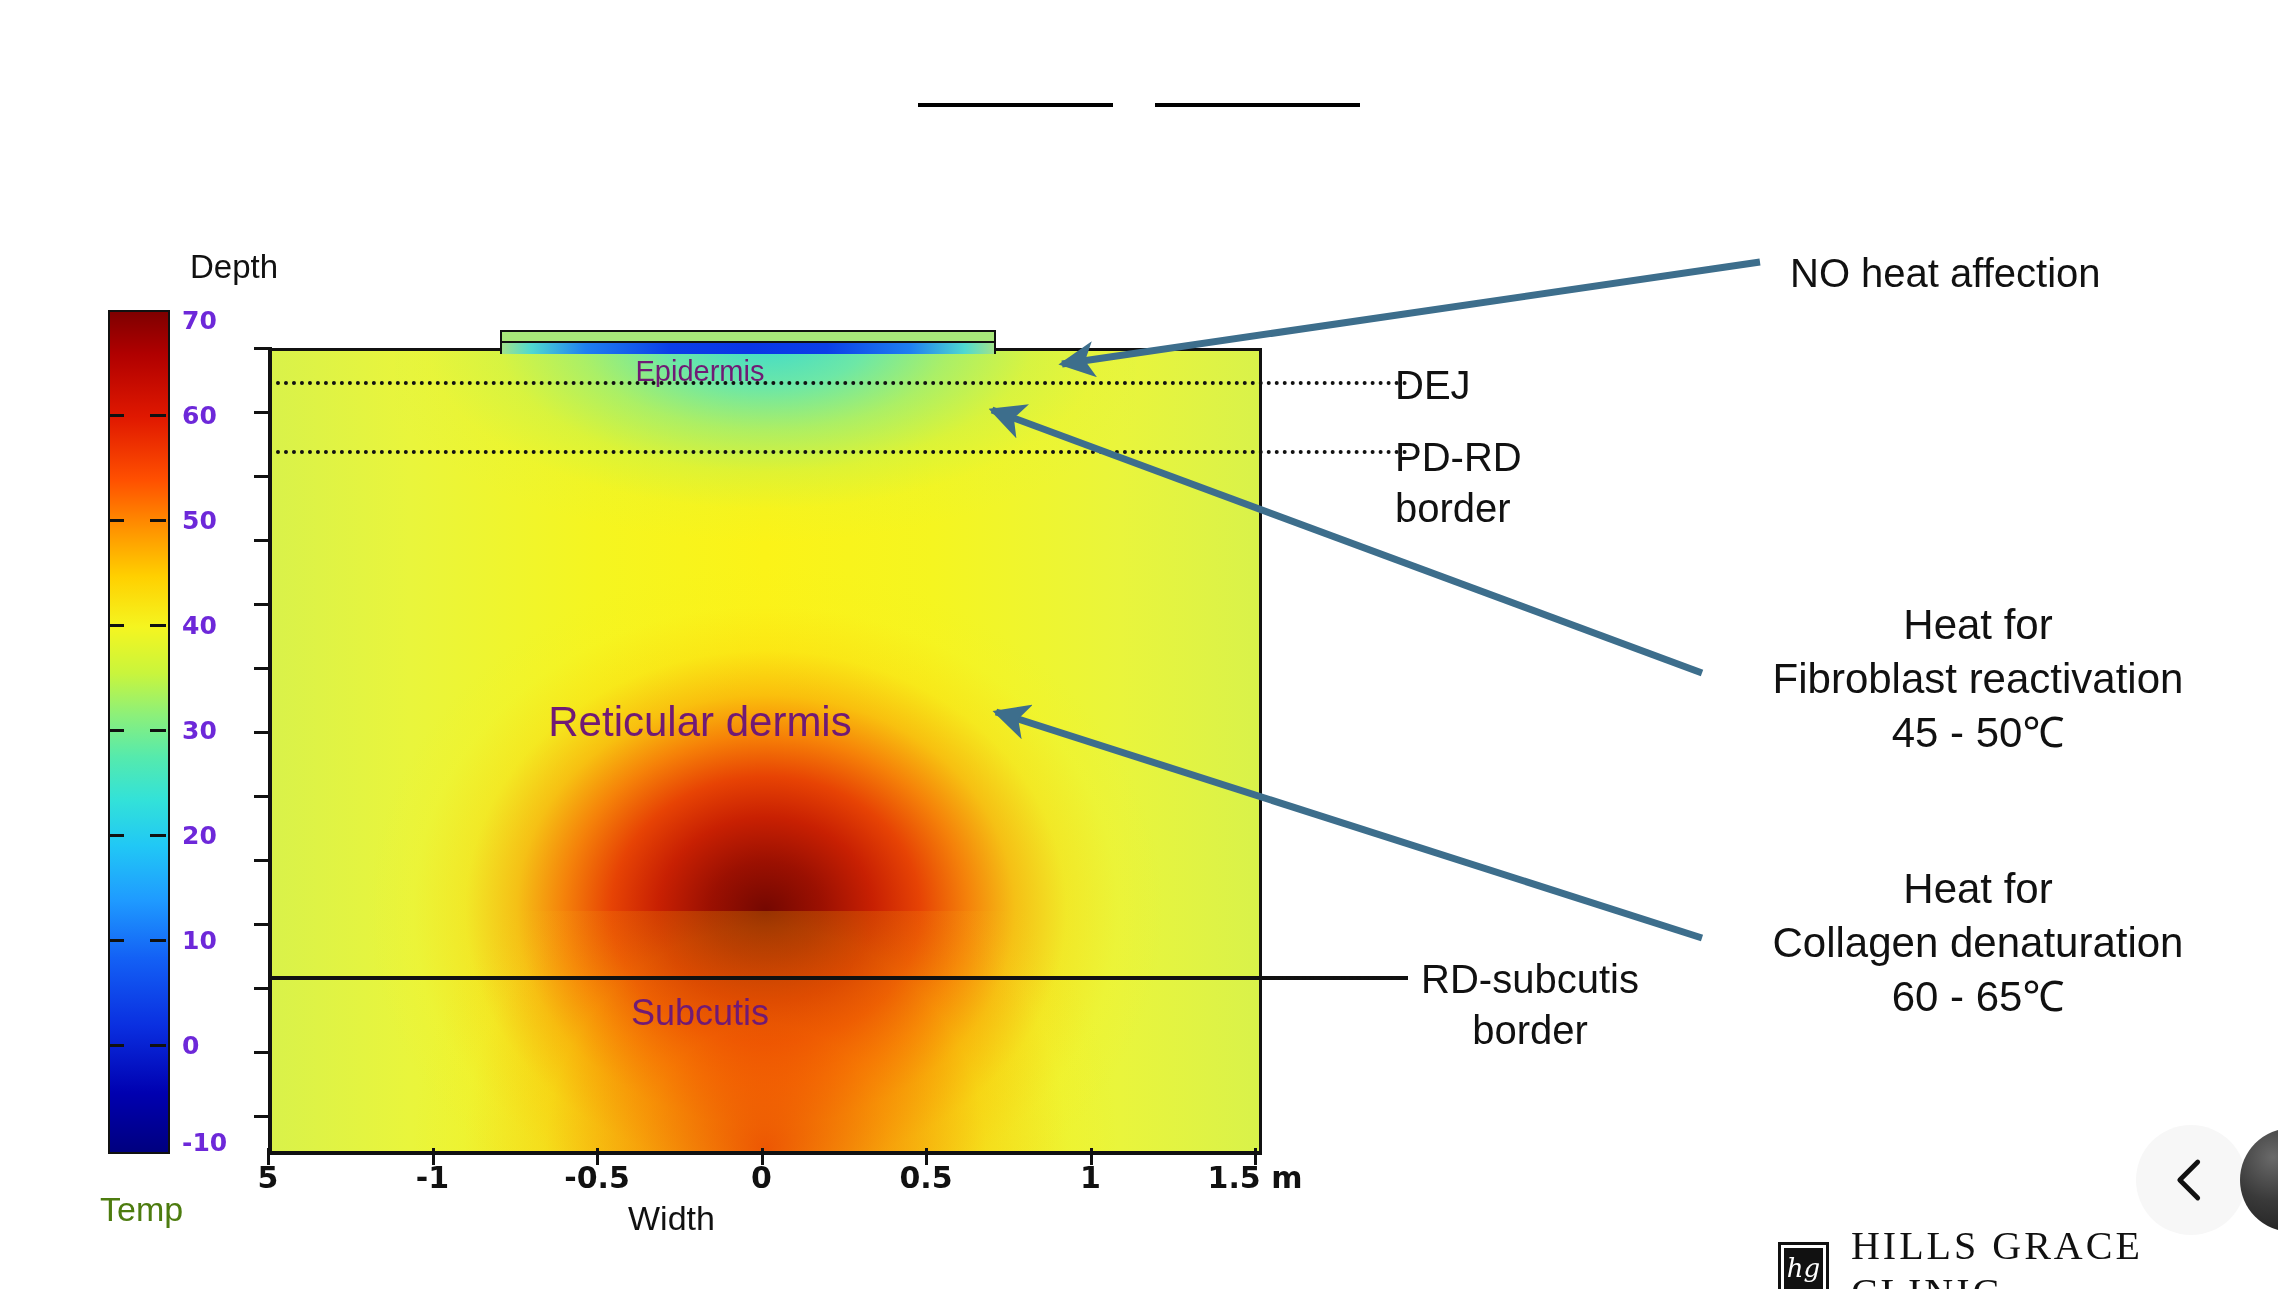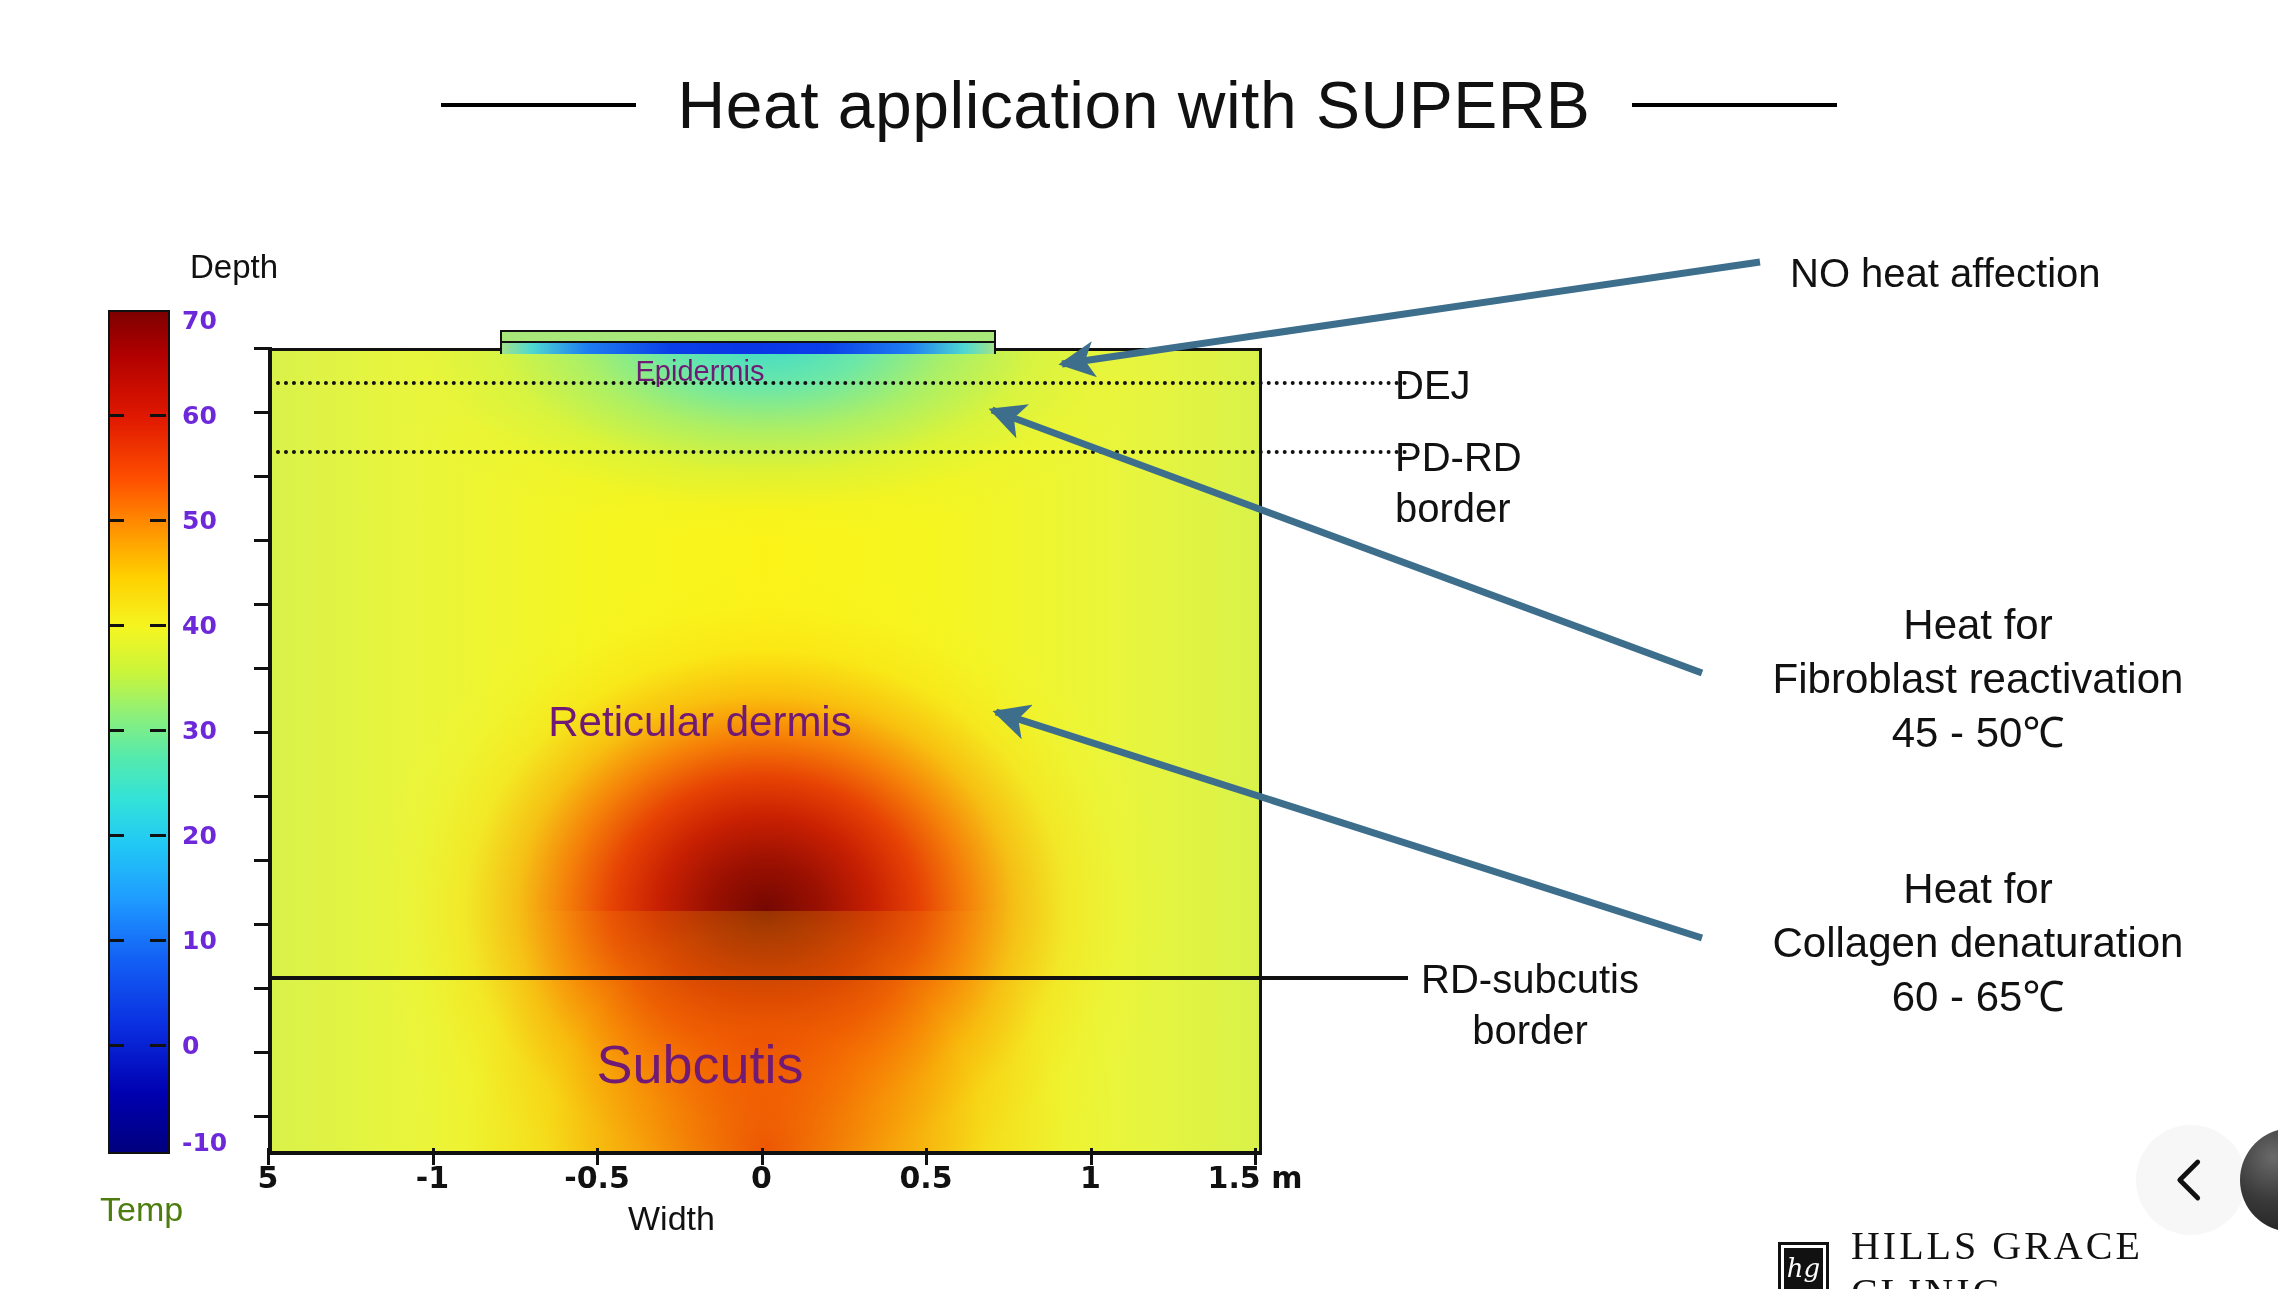--- a/index.html
+++ b/index.html
@@ -84,21 +84,21 @@
         rgba(160,240,110,.30) 66%,
         rgba(205,243,75,.10) 84%,
         rgba(225,245,60,0) 100%);}
 
   
   .layer-label{position:absolute;color:#701a75;white-space:nowrap;
      transform:translateX(-50%);text-align:center;}
   #label-epidermis{left:50%;top:355px;font-size:29px;}
   #label-papillary{left:50%;top:402px;font-size:42px;}
   #label-reticular{left:50%;top:698px;font-size:42px;}
-  #label-subcutis{left:50%;top:1033px;font-size:54px;text-align:right;}
+  #label-subcutis{left:50%;top:992px;font-size:36px;text-align:right;}
 
   
   .boundary{position:absolute;left:268px;height:0;border-top:4px dotted #111;}
   #b-dej{top:381px;width:1140px;}
   #b-pdrd{top:450px;width:1140px;}
   #b-rdsub{top:976px;width:1140px;border-top:4px solid #111;}
   #b-rdsub-dot{position:absolute;left:1255px;top:976px;width:153px;height:0;border-top:4px dotted #111;}
 
   
   #applicator{position:absolute;left:500px;top:330px;width:496px;height:24px;
@@ -140,21 +140,20 @@
      border-radius:50%;background:#f7f7f7;display:flex;align-items:center;justify-content:center;}
   #back-button svg{display:block;}
   #dark-orb{position:absolute;left:2240px;top:1128px;width:104px;height:104px;border-radius:50%;
      background:radial-gradient(circle at 32% 28%,#6a6a6a 0%,#3a3a3a 42%,#141414 100%);}
 </style>
 </head>
 <body>
 
 <div id="title-wrap">
   <div id="rule-left" class="title-rule"></div>
-  <div id="page-title">Heat application with SUPERB</div>
   <div id="rule-right" class="title-rule"></div>
 </div>
 
 <div id="figure">
 
   <div id="colorbar-group">
     <div id="colorbar"></div>
   <div class="cb-label" style="top: 10px;">70</div>
       <div class="cb-tick" style="top: 104px;"></div>
       <div class="cb-tick right" style="top: 104px; left: 2px; width: 14px;"></div>

